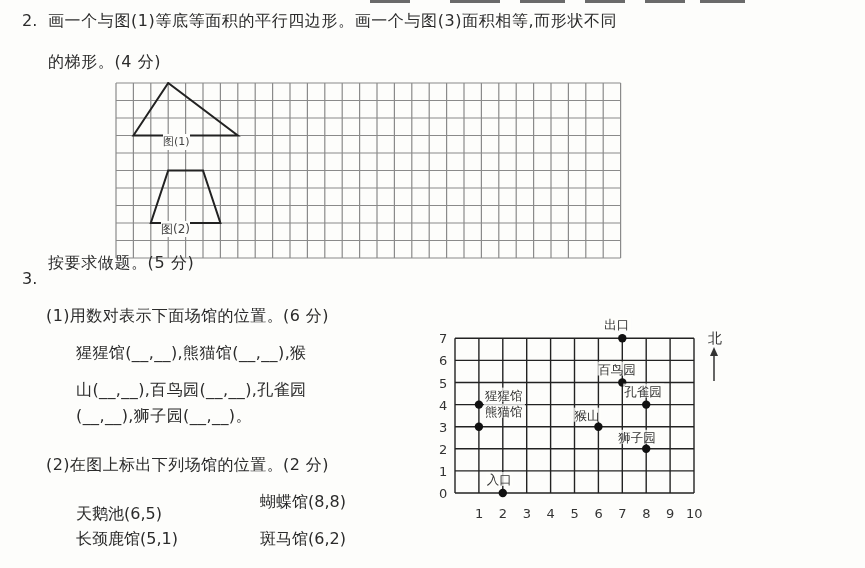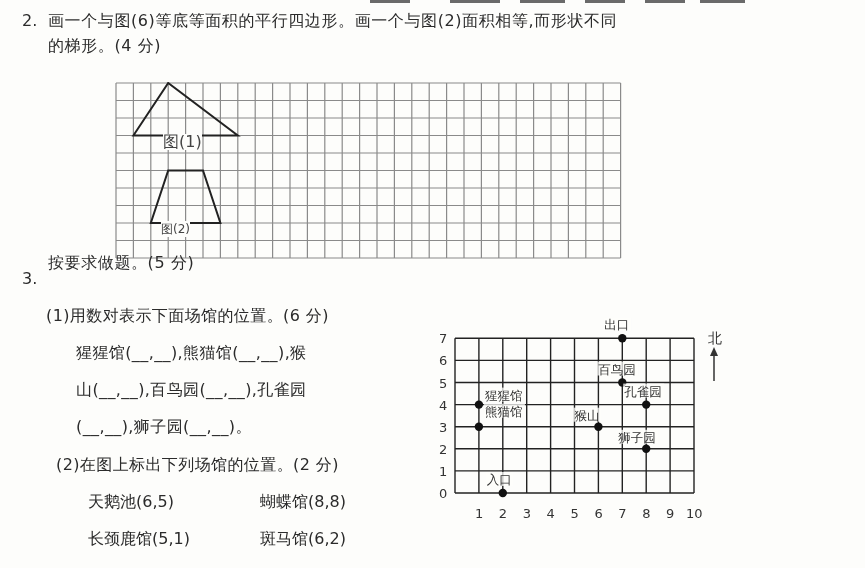--- a/index.html
+++ b/index.html
@@ -18,22 +18,22 @@
 <div class="top-strip">
   <span style="left:0;width:40px"></span>
   <span style="left:80px;width:50px"></span>
   <span style="left:150px;width:45px"></span>
   <span style="left:215px;width:40px"></span>
   <span style="left:275px;width:40px"></span>
   <span style="left:330px;width:45px"></span>
 </div>
 
 <div class="txt" style="left:22px;top:11px;">2.</div>
-<div class="txt" style="left:48px;top:11px;letter-spacing:0.6px;">画一个与图(6)等底等面积的平行四边形。画一个与图(2)面积相等,而形状不同</div>
-<div class="txt" style="left:48px;top:36px;letter-spacing:0.6px;text-align:right;">的梯形。(4 分)</div>
+<div class="txt" style="left:48px;top:11px;letter-spacing:0.6px;">画一个与图(1)等底等面积的平行四边形。画一个与图(3)面积相等,而形状不同</div>
+<div class="txt" style="left:48px;top:52px;letter-spacing:0.6px;text-align:right;">的梯形。(4 分)</div>
 
 <svg style="position:absolute;left:115px;top:82px;" width="507" height="177" viewBox="0 0 507 177">
   <g id="sqgrid" stroke="#8a8a8a" stroke-width="1.2" fill="none">
       <line x1="1" x2="1" y1="1" y2="176"></line>
       <line x1="18.4" x2="18.4" y1="1" y2="176"></line>
       <line x1="35.8" x2="35.8" y1="1" y2="176"></line>
       <line x1="53.199999999999996" x2="53.199999999999996" y1="1" y2="176"></line>
       <line x1="70.6" x2="70.6" y1="1" y2="176"></line>
       <line x1="88" x2="88" y1="1" y2="176"></line>
       <line x1="105.39999999999999" x2="105.39999999999999" y1="1" y2="176"></line>
@@ -68,33 +68,33 @@
       <line y1="88.5" y2="88.5" x1="1" x2="505.59999999999997"></line>
       <line y1="106" y2="106" x1="1" x2="505.59999999999997"></line>
       <line y1="123.5" y2="123.5" x1="1" x2="505.59999999999997"></line>
       <line y1="141" y2="141" x1="1" x2="505.59999999999997"></line>
       <line y1="158.5" y2="158.5" x1="1" x2="505.59999999999997"></line>
       <line y1="176" y2="176" x1="1" x2="505.59999999999997"></line>
     </g>
   <polygon id="tri" fill="none" stroke="#222" stroke-width="2" points="18.4,53.5 53.199999999999996,1 122.79999999999998,53.5"></polygon>
   <polygon id="trap" fill="none" stroke="#222" stroke-width="2" points="53.199999999999996,88.5 88,88.5 105.39999999999999,141 35.8,141"></polygon>
 </svg>
-<div class="txt" style="left:163px;top:134px;font-size:16px;line-height:16px;color:#444;background:#fdfdfb;">图(1)</div>
+<div class="txt" style="left:163px;top:134px;font-size:11px;line-height:16px;color:#444;background:#fdfdfb;">图(1)</div>
 <div class="txt" style="left:161px;top:221px;font-size:12px;line-height:16px;color:#444;background:#fdfdfb;text-align:right;">图(2)</div>
 
 <div class="txt" style="left:22px;top:269px;">3.</div>
 <div class="txt" style="left:48px;top:253px;letter-spacing:0.6px;">按要求做题。(5 分)</div>
 <div class="txt" style="left:46px;top:306px;letter-spacing:0.4px;">(1)用数对表示下面场馆的位置。(6 分)</div>
 <div class="txt" style="left:76px;top:343px;letter-spacing:0.4px;text-align:right;">猩猩馆(__,__),熊猫馆(__,__),猴</div>
 <div class="txt" style="left:76px;top:380px;letter-spacing:0.4px;">山(__,__),百鸟园(__,__),孔雀园</div>
-<div class="txt" style="left:76px;top:417px;letter-spacing:0.4px;">(__,__),狮子园(__,__)。</div>
-<div class="txt" style="left:46px;top:455px;letter-spacing:0.4px;margin-left:10px;">(2)在图上标出下列场馆的位置。(2 分)</div>
-<div class="txt" style="left:76px;top:492px;margin-left:12px;">天鹅池(6,5)</div>
+<div class="txt" style="left:76px;top:406px;letter-spacing:0.4px;">(__,__),狮子园(__,__)。</div>
+<div class="txt" style="left:46px;top:455px;letter-spacing:0.4px;">(2)在图上标出下列场馆的位置。(2 分)</div>
+<div class="txt" style="left:76px;top:504px;">天鹅池(6,5)</div>
 <div class="txt" style="left:260px;top:492px;">蝴蝶馆(8,8)</div>
-<div class="txt" style="left:76px;top:529px;margin-left:12px;">长颈鹿馆(5,1)</div>
+<div class="txt" style="left:76px;top:529px;">长颈鹿馆(5,1)</div>
 <div class="txt" style="left:260px;top:529px;">斑马馆(6,2)</div>
 
 <svg style="position:absolute;left:430px;top:305px;" width="320" height="225" viewBox="0 0 320 225">
   <g id="cgrid" stroke="#222" stroke-width="1.4" fill="none">
       <line x1="25" x2="25" y1="33.29999999999998" y2="188"></line>
       <line x1="48.9" x2="48.9" y1="33.29999999999998" y2="188"></line>
       <line x1="72.8" x2="72.8" y1="33.29999999999998" y2="188"></line>
       <line x1="96.69999999999999" x2="96.69999999999999" y1="33.29999999999998" y2="188"></line>
       <line x1="120.6" x2="120.6" y1="33.29999999999998" y2="188"></line>
       <line x1="144.5" x2="144.5" y1="33.29999999999998" y2="188"></line>

